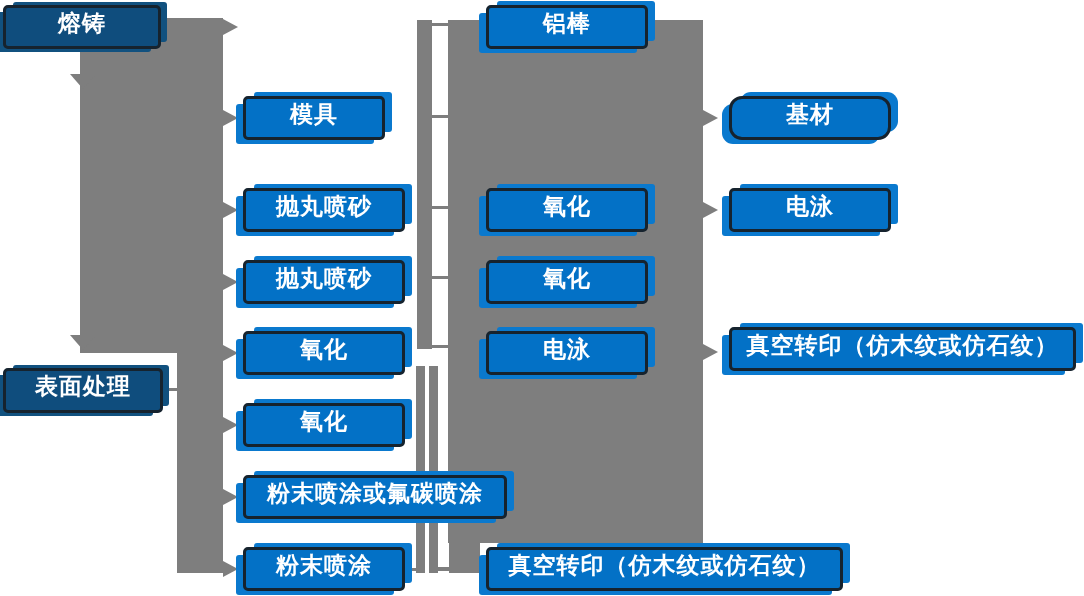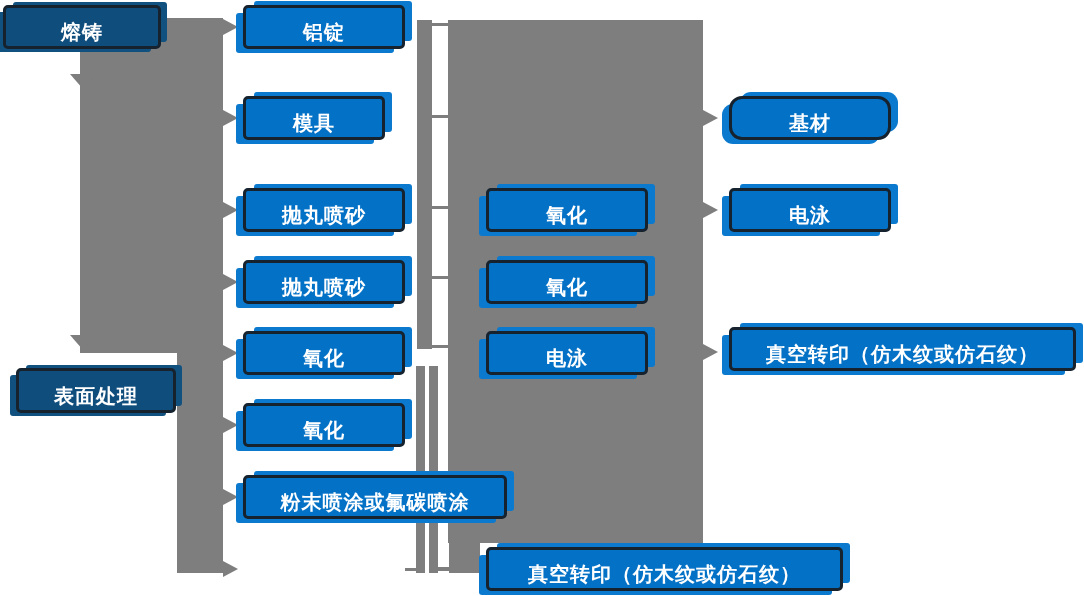--- a/index.html
+++ b/index.html
@@ -28,28 +28,28 @@
     position: absolute;
     width: 0; height: 0;
     border-left: 13px solid transparent;
     border-right: 13px solid transparent;
     border-top: 15px solid var(--gray, #7E7E7E);
     z-index: 2;
   }
   .node {
     position: absolute;
     display: flex;
-    align-items: flex-end;
+    align-items: flex-start;
     justify-content: center;
     box-sizing: border-box;
     background: var(--blue, #0371C6);
     border: 3px solid var(--border, #16232E);
     border-radius: 5px;
     color: var(--node-text, #ffffff);
-    font-size: 20px;
+    font-size: 23px;
     font-weight: 700;
     letter-spacing: 1px;
     white-space: nowrap;
     z-index: 3;
     box-shadow: 9px -6px 0 -2px var(--blue-sh, #0A79CE),
                -9px  6px 0 -2px var(--blue-sh, #0A79CE);
   }
   .node.dark {
     background: var(--dark-blue, #0F4D7D);
     box-shadow: 8px -5px 0 -2px var(--dark-blue-sh, #11517F),
@@ -85,43 +85,46 @@
     <div class="arr-right" style="left: 223px; top: 489px;"></div>
     <div class="arr-right" style="left: 223px; top: 561px;"></div>
     <div class="arr-right" style="left: 703px; top: 110px;"></div>
     <div class="arr-right" style="left: 703px; top: 202px;"></div>
     <div class="arr-right" style="left: 703px; top: 344px;"></div>
     <div class="arr-down" style="left: 70px; top: 74px;"></div>
     <div class="arr-down" style="left: 70px; top: 335px;"></div>
     <div class="node dark" style="left: 3px; top: 5px; width: 158px; height: 44px;">
       <span class="node-label">熔铸</span>
     </div>
-    <div class="node dark" style="left: 3px; top: 368px; width: 160px; height: 45px; margin-left: 13px;">
+    <div class="node dark" style="left: 3px; top: 368px; width: 160px; height: 45px;">
       <span class="node-label">表面处理</span>
-    </div>
-    <div class="node" style="left: 243px; top: 5px; width: 162px; height: 44px;">
-      <span class="node-label">铝锭</span>
     </div>
     <div class="node" style="left: 243px; top: 96px; width: 142px; height: 44px;">
       <span class="node-label">模具</span>
     </div>
     <div class="node" style="left: 243px; top: 188px; width: 162px; height: 44px;">
       <span class="node-label">抛丸喷砂</span>
     </div>
     <div class="node" style="left: 243px; top: 260px; width: 162px; height: 44px;">
       <span class="node-label">抛丸喷砂</span>
     </div>
     <div class="node" style="left: 243px; top: 331px; width: 162px; height: 44px;">
       <span class="node-label">氧化</span>
     </div>
     <div class="node" style="left: 243px; top: 403px; width: 162px; height: 44px;">
       <span class="node-label">氧化</span>
     </div>
     <div class="node" style="left: 243px; top: 475px; width: 264px; height: 44px;">
       <span class="node-label">粉末喷涂或氟碳喷涂</span>
+    </div>
+    <div class="node" style="left: 243px; top: 547px; width: 162px; height: 44px;">
+      <span class="node-label">粉末喷涂</span>
+    </div>
+    <div class="node" style="left: 486px; top: 5px; width: 162px; height: 44px;">
+      <span class="node-label">铝棒</span>
     </div>
     <div class="node" style="left: 486px; top: 188px; width: 162px; height: 44px;">
       <span class="node-label">氧化</span>
     </div>
     <div class="node" style="left: 486px; top: 260px; width: 162px; height: 44px;">
       <span class="node-label">氧化</span>
     </div>
     <div class="node" style="left: 486px; top: 331px; width: 162px; height: 44px;">
       <span class="node-label">电泳</span>
     </div>

